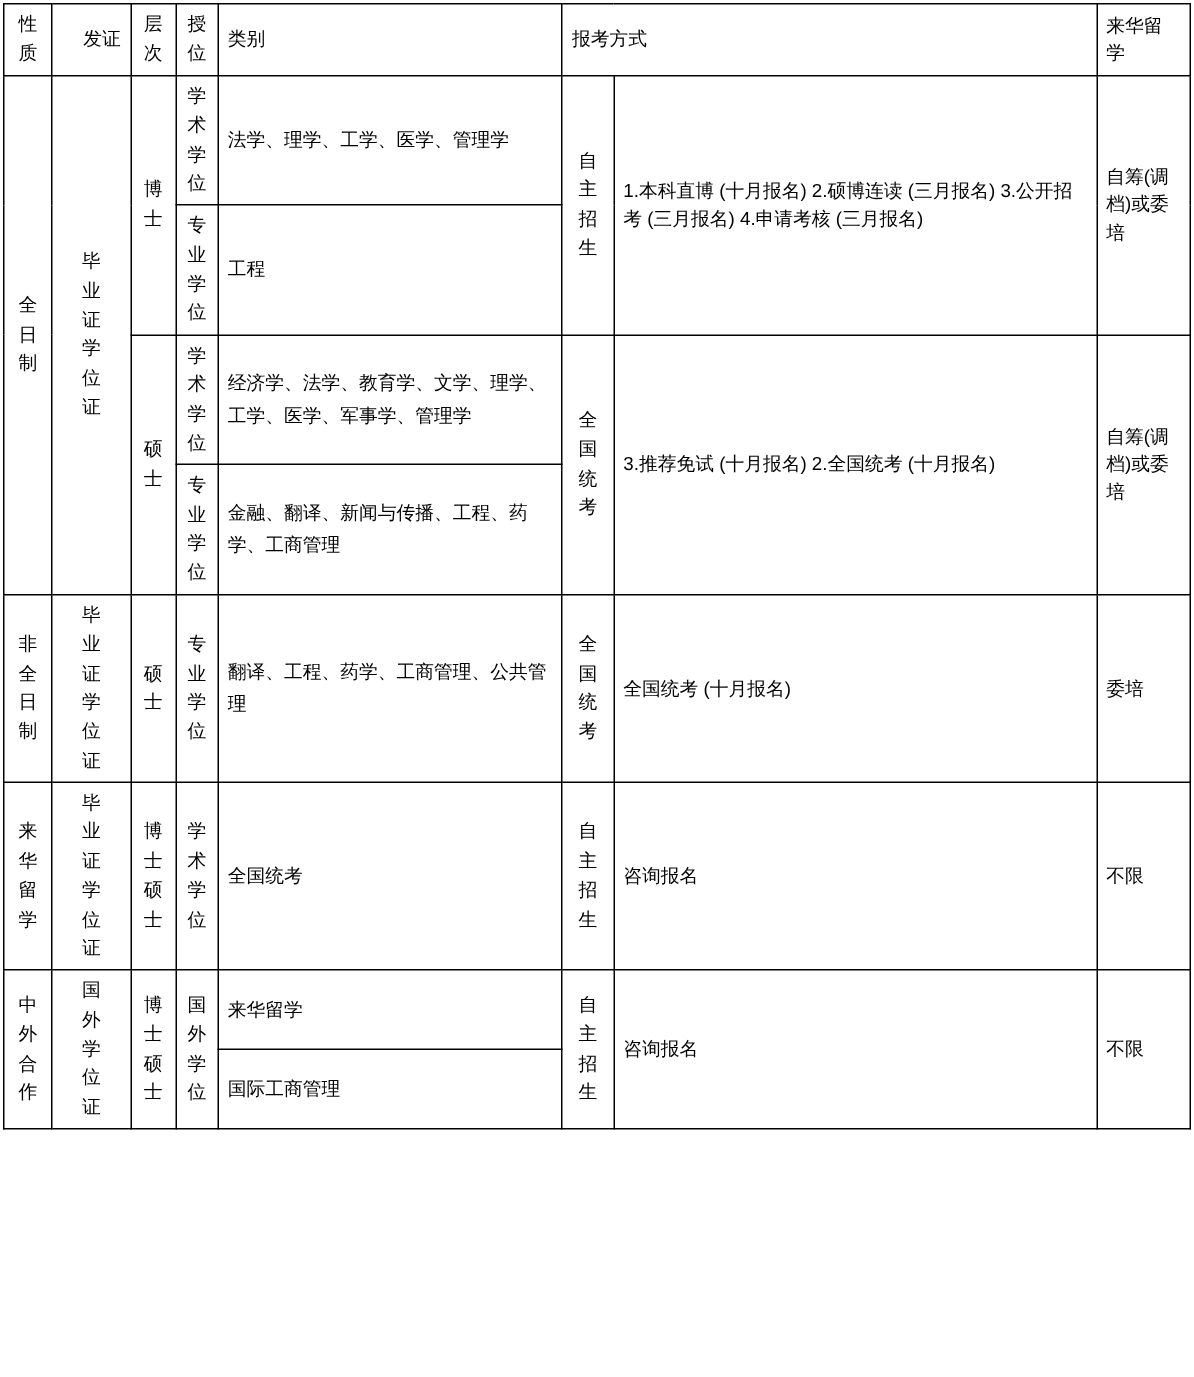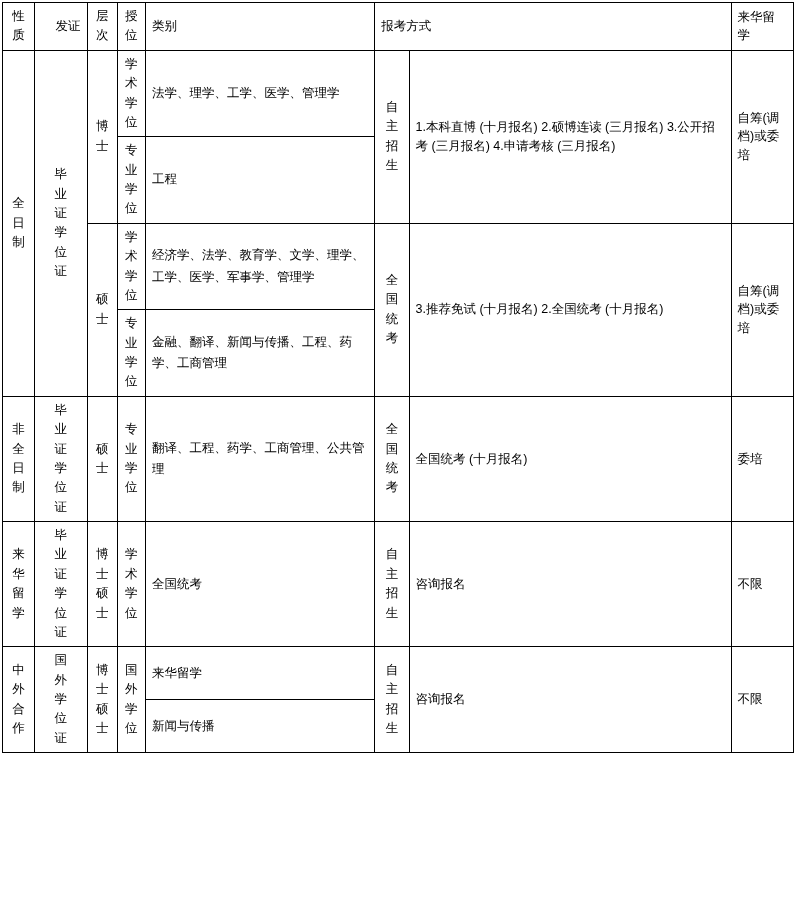--- a/index.html
+++ b/index.html
@@ -254,20 +254,20 @@
       <td class="h pad-l" rowspan="2">
         <span>咨询报名</span>
       </td>
       <td class="h" rowspan="2">
         <span>不限</span>
       </td>
     </tr>
 
     <tr>
       <td class="h pad-l cat">
-        <span>新闻与传播</span>
+        <span>国际工商管理</span>
       </td>
     </tr>
 
   </tbody>
     </table>
 
 </div>
 
 </body></html>

